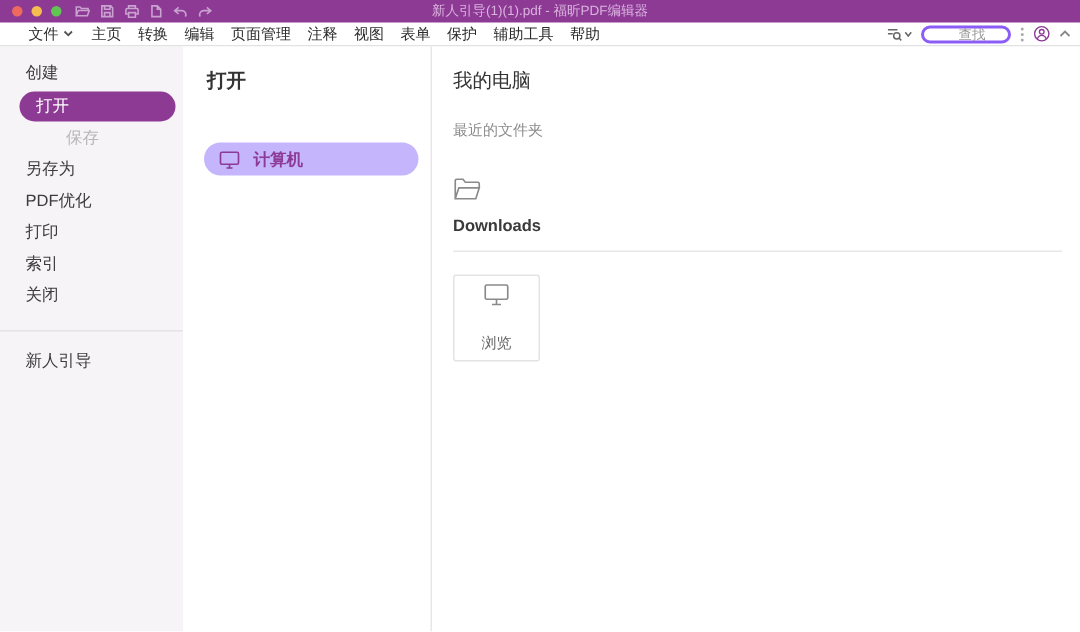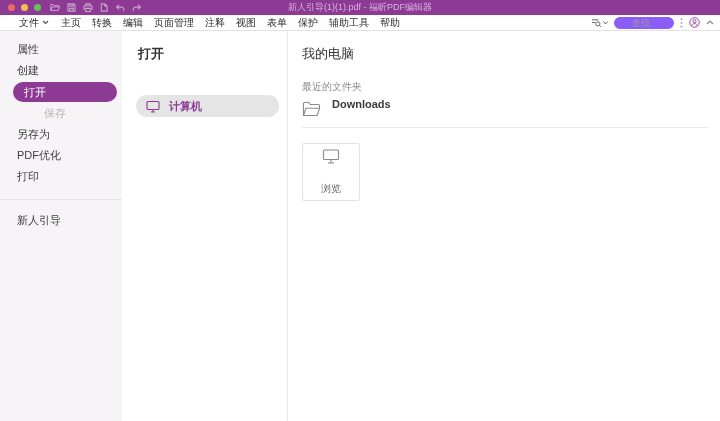--- a/index.html
+++ b/index.html
@@ -17,45 +17,45 @@
   .quick-icons span { display:inline-flex; }
   .win-title { position:absolute; left:0; right:0; text-align:center; font-size:9px; color:#d9b2dd; pointer-events:none; }
 
   
   .menubar { height:16px; background:#fff; border-bottom:1px solid #e2e2e2; display:flex; align-items:center; font-size:10px; color:#2b2b2b; flex:none; }
   .menu-file { display:flex; align-items:center; gap:3px; margin-left:19px; cursor:default; }
   .menu-tabs { display:flex; margin-left:12px; gap:11px; }
   .menu-tab { cursor:default; white-space:nowrap;font-family:Liberation Mono, monospace; }
   .menu-right { margin-left:auto; display:flex; align-items:center; gap:6px; margin-right:6px; color:#777; }
   .find-group { display:flex; align-items:center; gap:1px; color:#666; }
-  .searchbox { display:flex; align-items:center; gap:3px; border:6px solid #8b5cf6; border-radius:7px; height:12px; width:60px; padding:0 9px; background:#fff; color:#9a9a9a; }
+  .searchbox { display:flex; align-items:center; gap:3px; border:2px solid #8b5cf6; border-radius:7px; height:12px; width:60px; padding:0 20px; background:#fff; color:#9a9a9a; }
   .searchbox input { border:none; outline:none; width:40px; font-size:9px; color:#555; background:transparent; font-family:"Liberation Sans", sans-serif; }
   .searchbox input::placeholder { color:#9a9a9a; }
   .avatar { width:11px; height:11px; border-radius:50%; color:#8d3a95; display:inline-flex; }
 
   
   .body { flex:1; display:flex; min-height:0; }
   .sidebar { width:122px; background:#f7f4f7; padding-top:8px; flex:none; }
   .side-item { height:21px; line-height:21px; font-size:11px; color:#3c3c3c; padding-left:17px; cursor:default; white-space:nowrap; }
   .side-item.disabled { color:#b9b5b9;padding-left:44px; }
   .side-item.selected { background:#8d3a95; color:#fff; border-radius:10.5px; margin:1px 5px 1px 13px; padding-left:11px; height:20px; line-height:20px; }
   .side-divider { height:1px; background:#e6e2e6; margin:12px 0 10px 0; }
 
   .open-col { width:166px; background:#fff; border-right:1px solid #e9e6e9; padding:14px 0 0 0; flex:none; }
   .open-title { font-size:13px; font-weight:bold; color:#333; padding-left:16px; }
   .open-items { margin-top:32px; }
   .open-item { display:flex; align-items:center; gap:9px; height:24px; font-size:11px; color:#4a4a4a; padding-left:24px; cursor:default; }
-  .open-item.selected { background:#e5e5e5; border-radius:11px; margin:3px 8px 0 14px; padding-left:10px; height:22px; color:#8d3a95; font-weight:bold; }
+  .open-item.selected { background:#c4b5fd; border-radius:11px; margin:3px 8px 0 14px; padding-left:10px; height:22px; color:#8d3a95; font-weight:bold; }
   .open-item .ic { display:inline-flex; color:#8a8a8a; }
   .open-item.selected .ic { color:#8d3a95; }
 
   .content-col { flex:1; background:#fff; padding:14px 12px 0 14px; min-width:0; }
   .content-title { font-size:13px; font-weight:normal; color:#333; }
   .recent-label { margin-top:17px; font-size:10px; color:#8c8c8c; }
-  .folder-row { display:flex; align-items:flex-start; gap:11px; margin-top:4px; padding-left:0; cursor:default; }
+  .folder-row { display:flex; align-items:flex-start; gap:11px; margin-top:21px; padding-left:0; cursor:default;flex-direction:column; }
   .folder-ic { color:#8a8a8a; margin-top:2px; display:inline-flex; }
   .folder-name { font-size:11px; font-weight:bold; color:#3a3a3a; }
   .folder-path { font-size:10px; color:#9a9a9a; margin-top:3px; }
   .hdivider { height:1px; background:#e8e8e8; margin-top:10px; }
   .browse-card { width:58px; height:58px; border:1px solid #e3e3e3; border-radius:2px; margin-top:15px; display:flex; flex-direction:column; align-items:center; justify-content:center; gap:18px; cursor:default; }
   .browse-card .ic { color:#8a8a8a; display:inline-flex; }
   .browse-label { font-size:10px; color:#666; }
   svg { display:block; }
 </style>
 </head>
@@ -155,27 +155,28 @@
       </span>
       <svg width="8" height="5" viewBox="0 0 8 5" fill="none" stroke="#888" stroke-width="1.2">
           <path d="M1 4l3-3 3 3"></path>
         </svg>
     </div>
   </div>
 
   <div class="body">
 
     <aside class="sidebar">
-      <div class="side-item">属性</div>
       <div class="side-item">创建</div>
       <div class="side-item selected">打开</div>
       <div class="side-item disabled">保存</div>
       <div class="side-item">另存为</div>
       <div class="side-item">PDF优化</div>
       <div class="side-item">打印</div>
+      <div class="side-item">索引</div>
+      <div class="side-item">关闭</div>
       <div class="side-divider"></div>
       <div class="side-item">新人引导</div>
     </aside>
 
     <section class="open-col">
       <div class="open-title">打开</div>
       <div class="open-items">
         <div class="open-item selected">
           <span class="ic">
             <svg width="14" height="13" viewBox="0 0 14 13" fill="none" stroke="currentColor" stroke-width="1.1">

